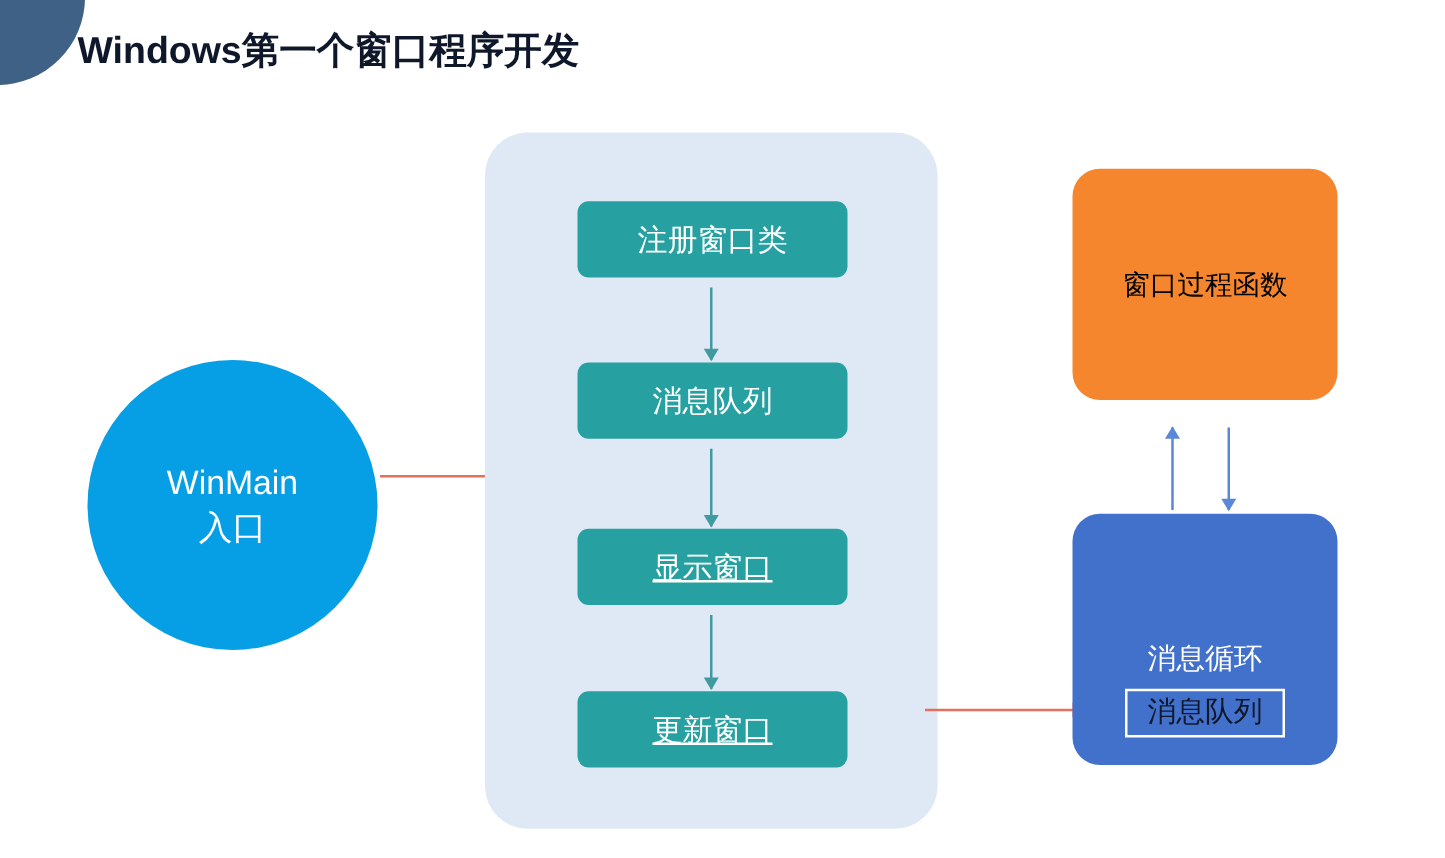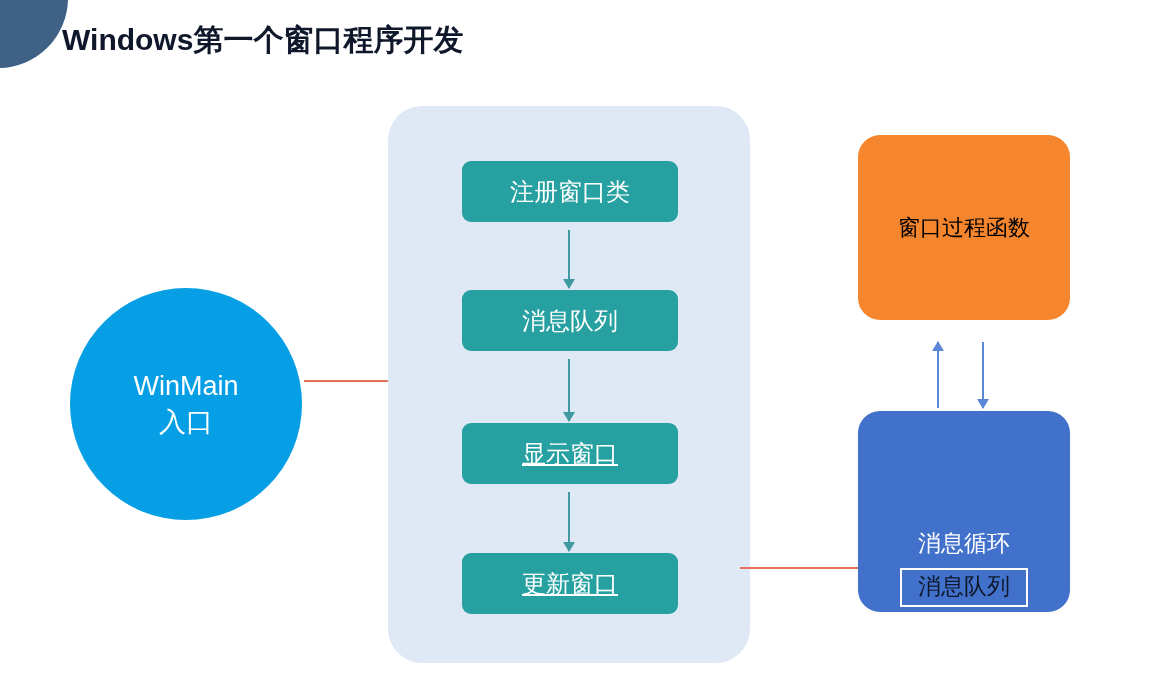--- a/index.html
+++ b/index.html
@@ -87,21 +87,21 @@
     display:flex;align-items:center;justify-content:center;
     color:#000000;font-size:22px;
   }
   .loop-box{
     position:absolute;left:858px;top:411px;
     width:212px;height:201px;
     background:#4271cc;
     border-radius:22px;
     display:flex;flex-direction:column;
     align-items:center;justify-content:flex-end;
-    padding-bottom:5px;box-sizing:border-box;
+    padding-bottom:22px;box-sizing:border-box;
     color:#ffffff;
   }
   .loop-box .loop-title{font-size:23px;margin-bottom:9px;}
   .queue-chip{
     border:2px solid #ffffff;
     color:#0f172a;
     font-size:23px;
     padding:2px 16px 4px 16px;
     line-height:1.25;
   }

